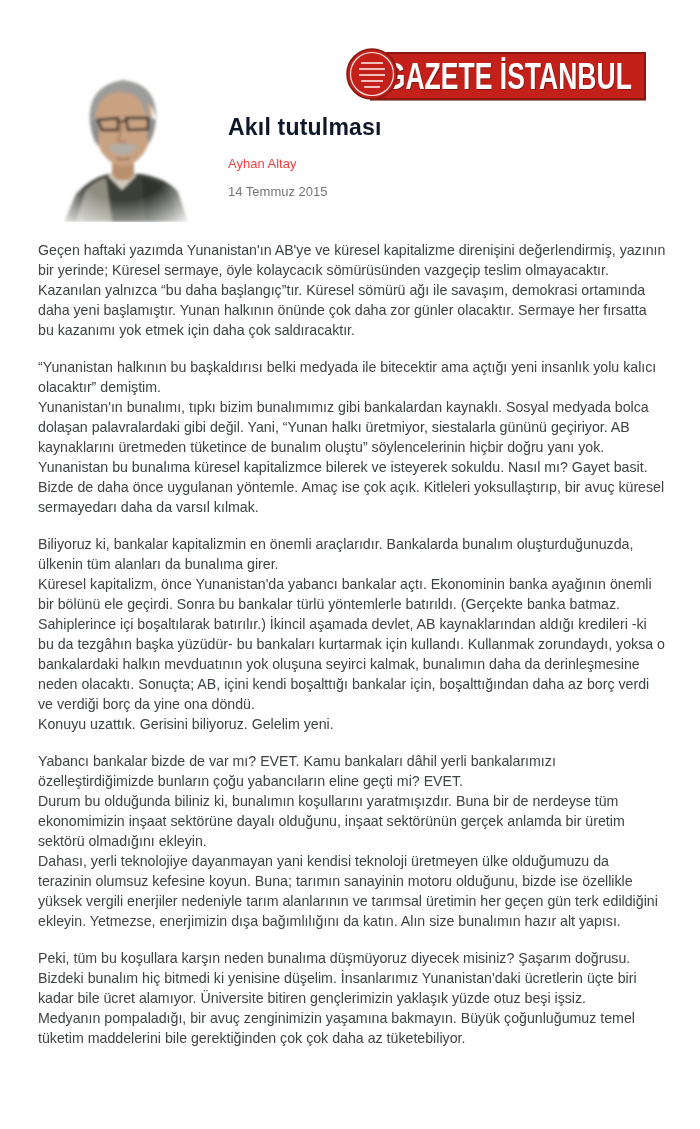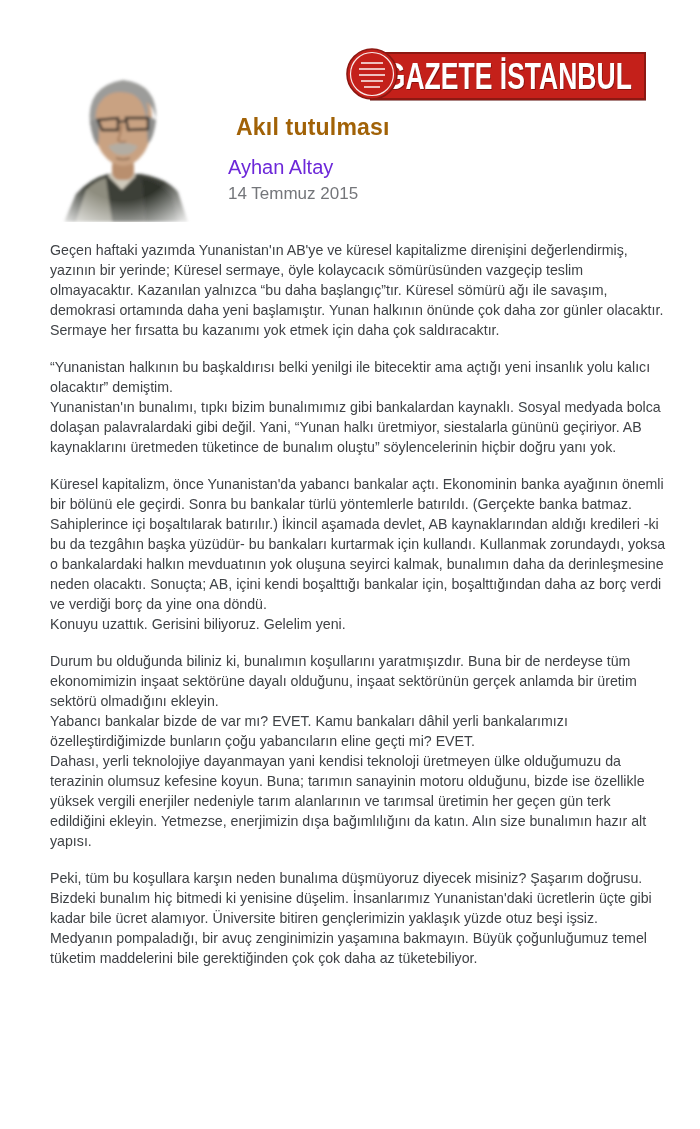--- a/index.html
+++ b/index.html
@@ -48,40 +48,40 @@
     font-size: 34px;
     letter-spacing: 0px;
     white-space: nowrap;
     transform: scaleX(0.78) scaleY(1.08);
     text-shadow: 1px 1px 0 rgba(80,5,5,.55);
     font-family: "Liberation Sans", sans-serif;
   }
   #logo-badge { position: absolute; left: 0; top: 2px; }
 
   #article-title {
-    position: absolute; left: 236px; top: 114px;
-    font-size: 23px; font-weight: bold; color: #a16207;
+    position: absolute; left: 228px; top: 114px;
+    font-size: 23px; font-weight: bold; color: #0f172a;
     letter-spacing: 0.2px;
   }
   #article-author {
     position: absolute; left: 228px; top: 156px;
-    font-size: 20px; color: #6d28d9;
+    font-size: 13px; color: #ef4444;
   }
   #article-date {
     position: absolute; left: 228px; top: 184px;
-    font-size: 17px; color: #74767a;
+    font-size: 13px; color: #74767a;
   }
 
   
   #article-body {
     position: absolute; left: 38px; top: 240px; width: 628px;
     font-size: 14.2px; line-height: 20px; color: #3f4246;
     text-align: left;
   }
-  #article-body .pgroup { margin: 0 0 17px 12px; }
+  #article-body .pgroup { margin: 0 0 17px 0; }
   #article-body p { margin: 0; padding: 0; }
 </style>
 </head>
 <body>
 
 <div id="page">
 
   <div id="header">
 
     <div id="author-photo">
@@ -142,31 +142,33 @@
     <div id="article-title">Akıl tutulması</div>
     <div id="article-author">Ayhan Altay</div>
     <div id="article-date">14 Temmuz 2015</div>
   </div>
 
   <div id="article-body">
       <div class="pgroup">
         <p>Geçen haftaki yazımda Yunanistan'ın AB'ye ve küresel kapitalizme direnişini değerlendirmiş, yazının bir yerinde; Küresel sermaye, öyle kolaycacık sömürüsünden vazgeçip teslim olmayacaktır. Kazanılan yalnızca “bu daha başlangıç”tır. Küresel sömürü ağı ile savaşım, demokrasi ortamında daha yeni başlamıştır. Yunan halkının önünde çok daha zor günler olacaktır. Sermaye her fırsatta bu kazanımı yok etmek için daha çok saldıracaktır.</p>
       </div>
       <div class="pgroup">
-        <p>“Yunanistan halkının bu başkaldırısı belki yenilgi ile bitecektir ama açtığı yeni insanlık yolu kalıcı olacaktır” demiştim.</p>
+        <p>“Yunanistan halkının bu başkaldırısı belki medyada ile bitecektir ama açtığı yeni insanlık yolu kalıcı olacaktır” demiştim.</p>
         <p>Yunanistan'ın bunalımı, tıpkı bizim bunalımımız gibi bankalardan kaynaklı. Sosyal medyada bolca dolaşan palavralardaki gibi değil. Yani, “Yunan halkı üretmiyor, siestalarla gününü geçiriyor. AB kaynaklarını üretmeden tüketince de bunalım oluştu” söylencelerinin hiçbir doğru yanı yok.</p>
+        <p>Yunanistan bu bunalıma küresel kapitalizmce bilerek ve isteyerek sokuldu. Nasıl mı? Gayet basit. Bizde de daha önce uygulanan yöntemle. Amaç ise çok açık. Kitleleri yoksullaştırıp, bir avuç küresel sermayedarı daha da varsıl kılmak.</p>
       </div>
       <div class="pgroup">
+        <p>Biliyoruz ki, bankalar kapitalizmin en önemli araçlarıdır. Bankalarda bunalım oluşturduğunuzda, ülkenin tüm alanları da bunalıma girer.</p>
         <p>Küresel kapitalizm, önce Yunanistan'da yabancı bankalar açtı.  Ekonominin banka ayağının önemli bir bölünü ele geçirdi. Sonra bu bankalar türlü yöntemlerle batırıldı. (Gerçekte banka batmaz. Sahiplerince içi boşaltılarak batırılır.) İkincil aşamada devlet, AB kaynaklarından aldığı kredileri -ki bu da tezgâhın başka yüzüdür- bu bankaları kurtarmak için kullandı. Kullanmak zorundaydı, yoksa o bankalardaki halkın mevduatının yok oluşuna seyirci kalmak, bunalımın daha da derinleşmesine neden olacaktı. Sonuçta; AB, içini kendi boşalttığı bankalar için, boşalttığından daha az borç verdi ve verdiği borç da yine ona döndü.</p>
         <p>Konuyu uzattık. Gerisini biliyoruz. Gelelim yeni.</p>
       </div>
       <div class="pgroup">
+        <p>Yabancı bankalar bizde de var mı? EVET. Kamu bankaları dâhil yerli bankalarımızı özelleştirdiğimizde bunların çoğu yabancıların eline geçti mi? EVET.</p>
         <p>Durum bu olduğunda biliniz ki, bunalımın koşullarını yaratmışızdır. Buna bir de nerdeyse tüm ekonomimizin inşaat sektörüne dayalı olduğunu, inşaat sektörünün gerçek anlamda bir üretim sektörü olmadığını ekleyin.</p>
-        <p>Yabancı bankalar bizde de var mı? EVET. Kamu bankaları dâhil yerli bankalarımızı özelleştirdiğimizde bunların çoğu yabancıların eline geçti mi? EVET.</p>
         <p>Dahası, yerli teknolojiye dayanmayan yani kendisi teknoloji üretmeyen ülke olduğumuzu da terazinin olumsuz kefesine koyun. Buna; tarımın sanayinin motoru olduğunu, bizde ise özellikle yüksek vergili enerjiler nedeniyle tarım alanlarının ve tarımsal üretimin her geçen gün terk edildiğini ekleyin. Yetmezse, enerjimizin dışa bağımlılığını da katın. Alın size bunalımın hazır alt yapısı.</p>
       </div>
       <div class="pgroup">
-        <p>Peki, tüm bu koşullara karşın neden bunalıma düşmüyoruz diyecek misiniz? Şaşarım doğrusu. Bizdeki bunalım hiç bitmedi ki yenisine düşelim. İnsanlarımız Yunanistan'daki ücretlerin üçte gibi kadar bile ücret alamıyor. Üniversite bitiren gençlerimizin yaklaşık yüzde otuz beşi işsiz.</p>
+        <p>Peki, tüm bu koşullara karşın neden bunalıma düşmüyoruz diyecek misiniz? Şaşarım doğrusu. Bizdeki bunalım hiç bitmedi ki yenisine düşelim. İnsanlarımız Yunanistan'daki ücretlerin üçte biri kadar bile ücret alamıyor. Üniversite bitiren gençlerimizin yaklaşık yüzde otuz beşi işsiz.</p>
         <p>Medyanın pompaladığı, bir avuç zenginimizin yaşamına bakmayın. Büyük çoğunluğumuz temel tüketim maddelerini bile gerektiğinden çok çok daha az tüketebiliyor.</p>
       </div>
     </div>
 
 </div>
 
 </body></html>

